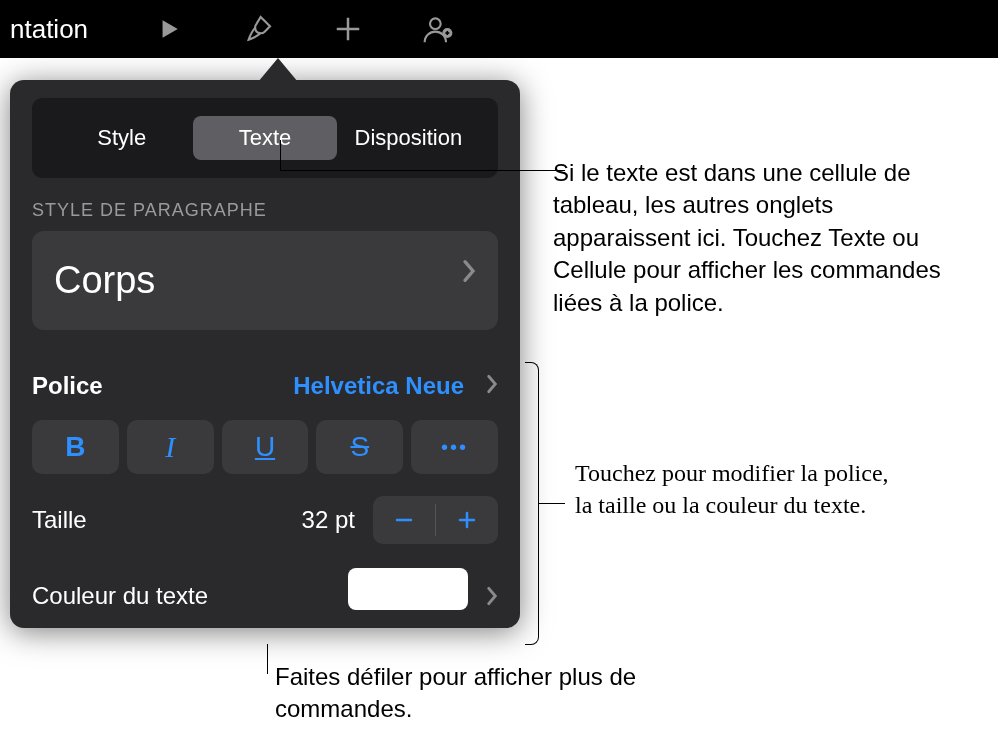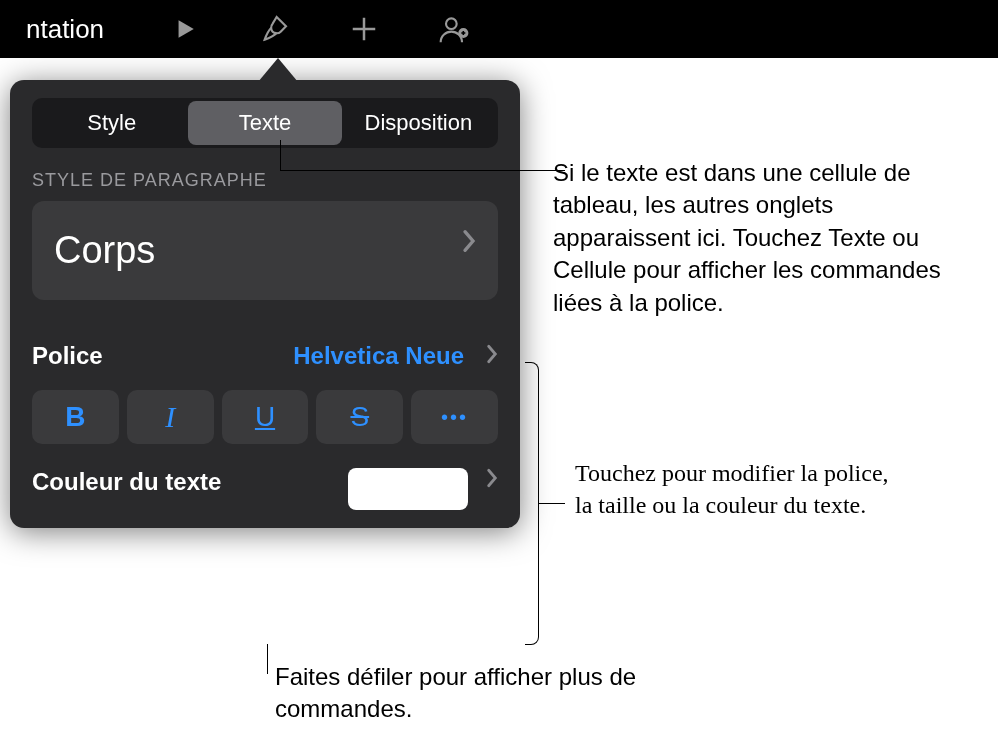--- a/index.html
+++ b/index.html
@@ -10,21 +10,21 @@
       height: 734px;
       position: relative;
       overflow: hidden;
     }
     
     .toolbar {
       background: #000;
       height: 58px;
       display: flex;
       align-items: center;
-      padding: 0 26px;
+      padding: 0 10px;
       gap: 50px;
     }
     .toolbar-left {
       color: #fff;
       font-size: 26px;
       margin-right: 10px;
     }
     .toolbar-icon {
       color: #888;
       display: flex;
@@ -55,21 +55,21 @@
       background: #2a2a2c;
       border-radius: 14px;
       padding: 18px 22px 0 22px;
       box-shadow: 0 4px 30px rgba(0,0,0,0.5);
     }
     
     .tabs {
       display: flex;
       background: #1a1a1c;
       border-radius: 10px;
-      padding: 3px;
+      padding: 18px;
       margin-bottom: 22px;
     }
     .tab {
       flex: 1;
       text-align: center;
       color: #fff;
       font-size: 22px;
       padding: 9px 0;
       border-radius: 8px;
       cursor: pointer;
@@ -177,23 +177,22 @@
       cursor: pointer;
     }
     .stepper-divider {
       width: 1px;
       background: #555;
       margin: 8px 0;
     }
     
     .color-row {
       display: flex;
-      align-items: flex-start;
+      align-items: flex-end;
       padding: 10px 0 18px 0;
-      font-weight: bold;
     }
     .color-swatch {
       width: 120px;
       height: 42px;
       background: #fff;
       border-radius: 8px;
       margin-left: auto;
       margin-right: 18px;
       cursor: pointer;
     }
@@ -292,20 +291,38 @@
       <div class="format-btn italic-btn">I</div>
       <div class="format-btn underline-btn">U</div>
       <div class="format-btn">
         <span style="text-decoration: line-through;">S</span>
       </div>
       <div class="format-btn" style="font-size:20px;letter-spacing:2px;">
         <span>•••</span>
       </div>
     </div>
 
+    <div class="size-row">
+      <div class="row-label">Taille</div>
+      <div class="size-value">32 pt</div>
+      <div class="stepper">
+        <div class="stepper-btn">
+          <svg width="24" height="24" viewBox="0 0 24 24" stroke="#2e90ff" stroke-width="2.5" stroke-linecap="round">
+              <line x1="5" y1="12" x2="19" y2="12"></line>
+            </svg>
+        </div>
+        <div class="stepper-divider"></div>
+        <div class="stepper-btn">
+          <svg width="24" height="24" viewBox="0 0 24 24" stroke="#2e90ff" stroke-width="2.5" stroke-linecap="round">
+              <line x1="12" y1="5" x2="12" y2="19"></line>
+              <line x1="5" y1="12" x2="19" y2="12"></line>
+            </svg>
+        </div>
+      </div>
+    </div>
 
     <div class="color-row">
       <div class="row-label">Couleur du texte</div>
       <div class="color-swatch"></div>
       <div class="chevron">
         <svg width="12" height="20" viewBox="0 0 10 18" fill="none" stroke="#8a8a8e" stroke-width="2.5" stroke-linecap="round">
             <path d="M2 2l6 7-6 7"></path>
           </svg>
       </div>
     </div>

